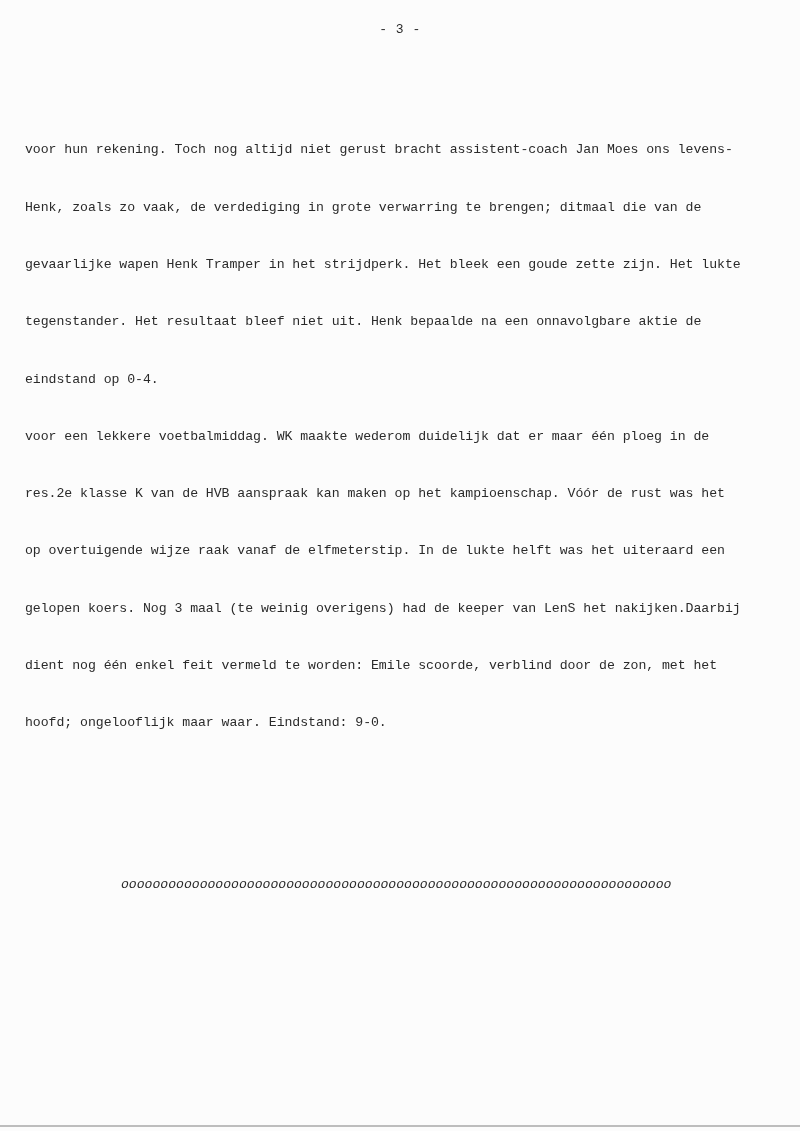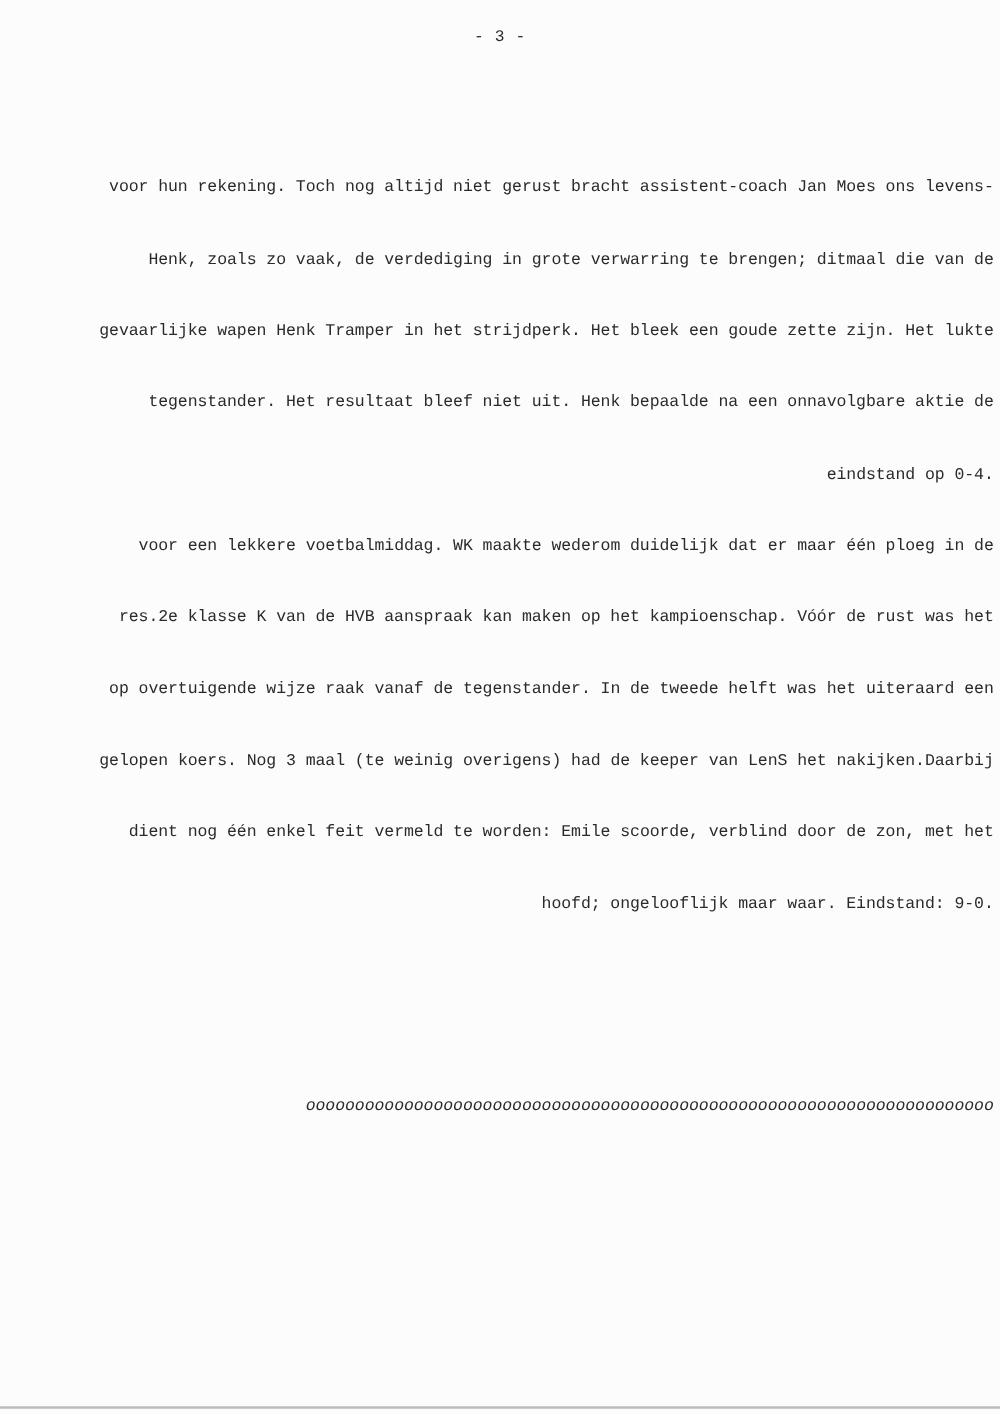--- a/index.html
+++ b/index.html
@@ -20,42 +20,42 @@
   }
   .page-number {
     position: absolute; top: 22px; left: 0; width: 800px; text-align: center;
     font-size: 13px; letter-spacing: 0.5px;
   }
   .content {
     position: absolute; left: 25px; top: 45px; width: 770px;
     font-size: 13.2px; line-height: 19.1px; white-space: pre;
     letter-spacing: -0.05px;
   }
-  .line { display: block; height: 19.1px; text-align: right; }
+  .line { display: block; height: 19.1px; }
   .gap { display: block; height: 9px; }
   .sep { display: block; }
   .sep.center { padding-left: 96px; font-style: italic; }
 </style>
 </head>
 <body>
 
 <div class="page">
   <div class="page-number">- 3 -</div>
 
   <div class="content">
 
     <div>
       <span class="line">voor hun rekening. Toch nog altijd niet gerust bracht assistent-coach Jan Moes ons levens-</span>
       <span class="line">Henk, zoals zo vaak, de verdediging in grote verwarring te brengen; ditmaal die van de</span>
       <span class="line">gevaarlijke wapen Henk Tramper in het strijdperk. Het bleek een goude zette zijn. Het lukte</span>
       <span class="line">tegenstander. Het resultaat bleef niet uit. Henk bepaalde na een onnavolgbare aktie de</span>
       <span class="line">eindstand op 0-4.</span>
       <span class="line">voor een lekkere voetbalmiddag. WK maakte wederom duidelijk dat er maar één ploeg in de</span>
       <span class="line">res.2e klasse K van de HVB aanspraak kan maken op het kampioenschap. Vóór de rust was het</span>
-      <span class="line">op overtuigende wijze raak vanaf de tegenstander. In de tweede helft was het uiteraard een</span>
+      <span class="line">op overtuigende wijze raak vanaf de elfmeterstip. In de lukte helft was het uiteraard een</span>
       <span class="line">gelopen koers. Nog 3 maal (te weinig overigens) had de keeper van LenS het nakijken.Daarbij</span>
       <span class="line">dient nog één enkel feit vermeld te worden: Emile scoorde, verblind door de zon, met het</span>
       <span class="line">hoofd; ongelooflijk maar waar. Eindstand: 9-0.</span>
     </div>
 
     <span class="gap"></span>
     <span class="line sep center">oooooooooooooooooooooooooooooooooooooooooooooooooooooooooooooooooooooo</span>
     <span class="gap"></span>
 
     

